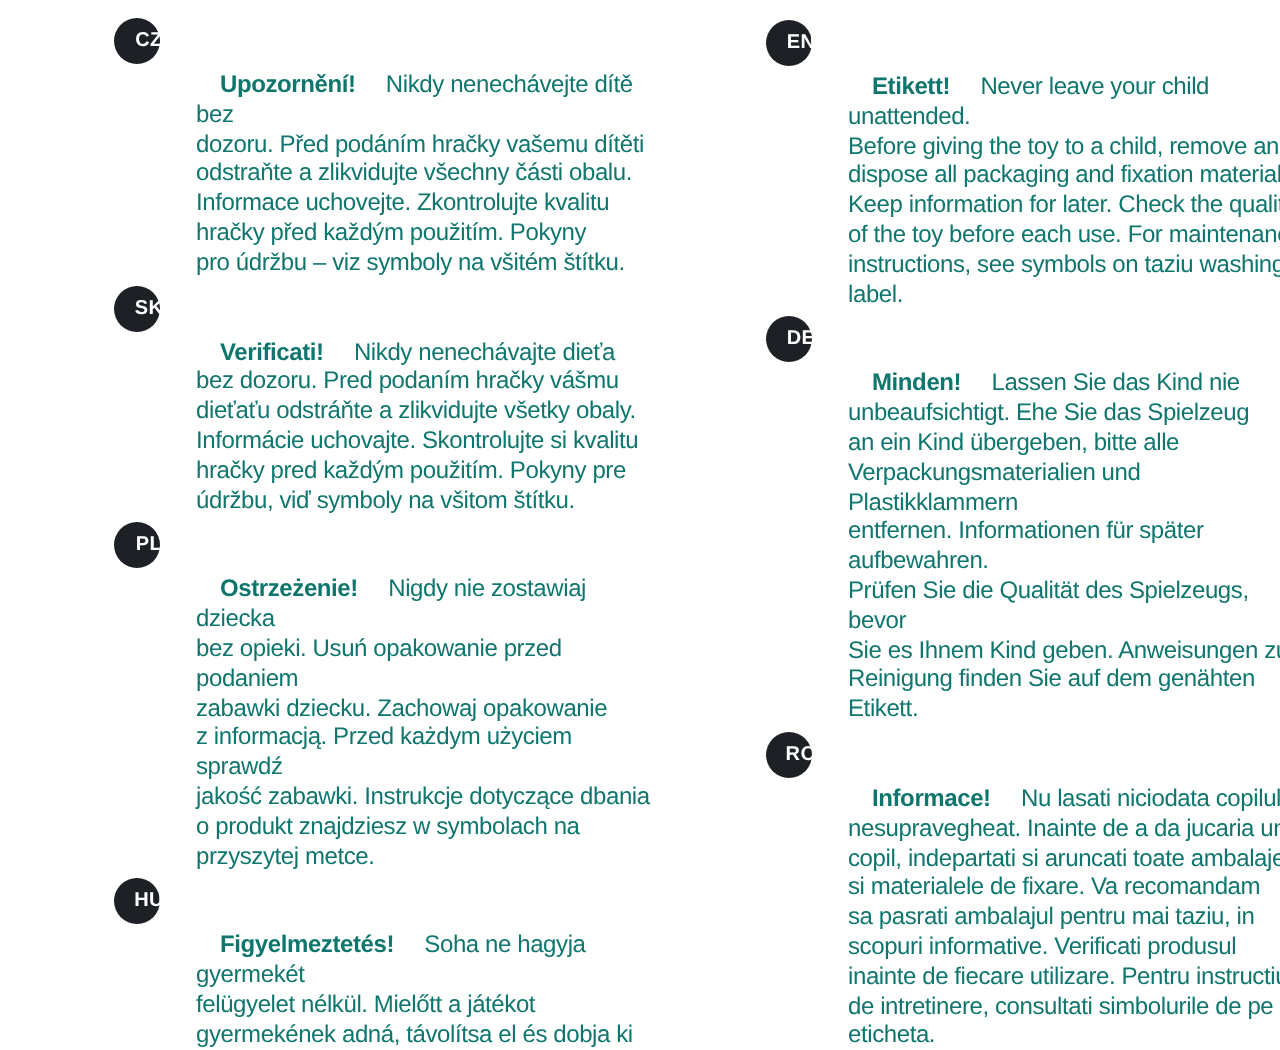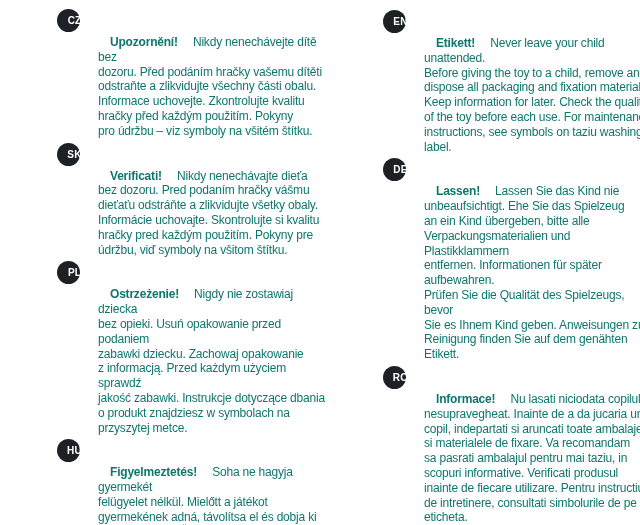--- a/index.html
+++ b/index.html
@@ -91,21 +91,21 @@
 Before giving the toy to a child, remove and
 dispose all packaging and fixation materials.
 Keep information for later. Check the quality
 of the toy before each use. For maintenance
 instructions, see symbols on taziu washing
 label.</span></p>
     </div>
 
     <div class="sec">
       <div class="badge">DE</div>
-      <p class="warning"><strong class="lead">Lassen!</strong><span> Lassen Sie das Kind nie
+      <p class="warning"><strong class="lead">Minden!</strong><span> Lassen Sie das Kind nie
 unbeaufsichtigt. Ehe Sie das Spielzeug
 an ein Kind übergeben, bitte alle
 Verpackungsmaterialien und Plastikklammern
 entfernen. Informationen für später aufbewahren.
 Prüfen Sie die Qualität des Spielzeugs, bevor
 Sie es Ihnem Kind geben. Anweisungen zur
 Reinigung finden Sie auf dem genähten Etikett.</span></p>
     </div>
 
     <div class="sec">

